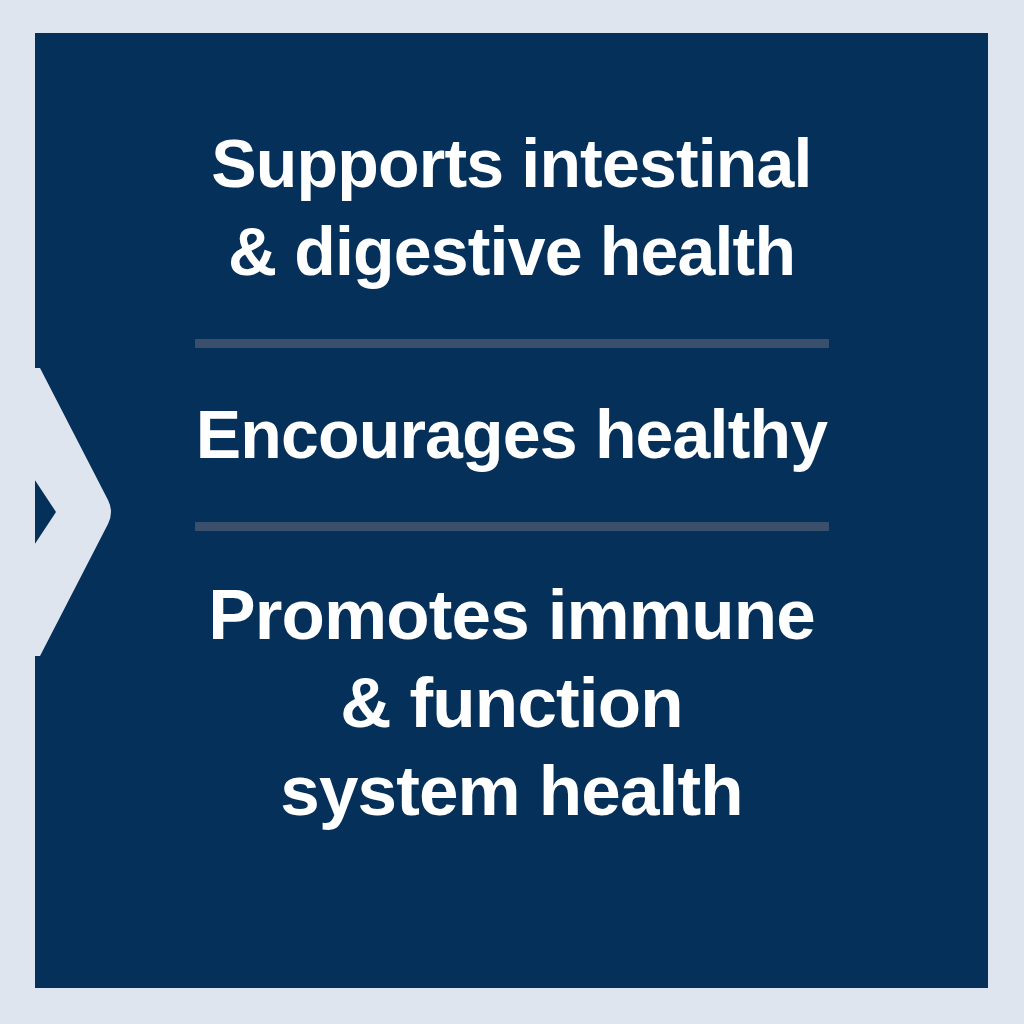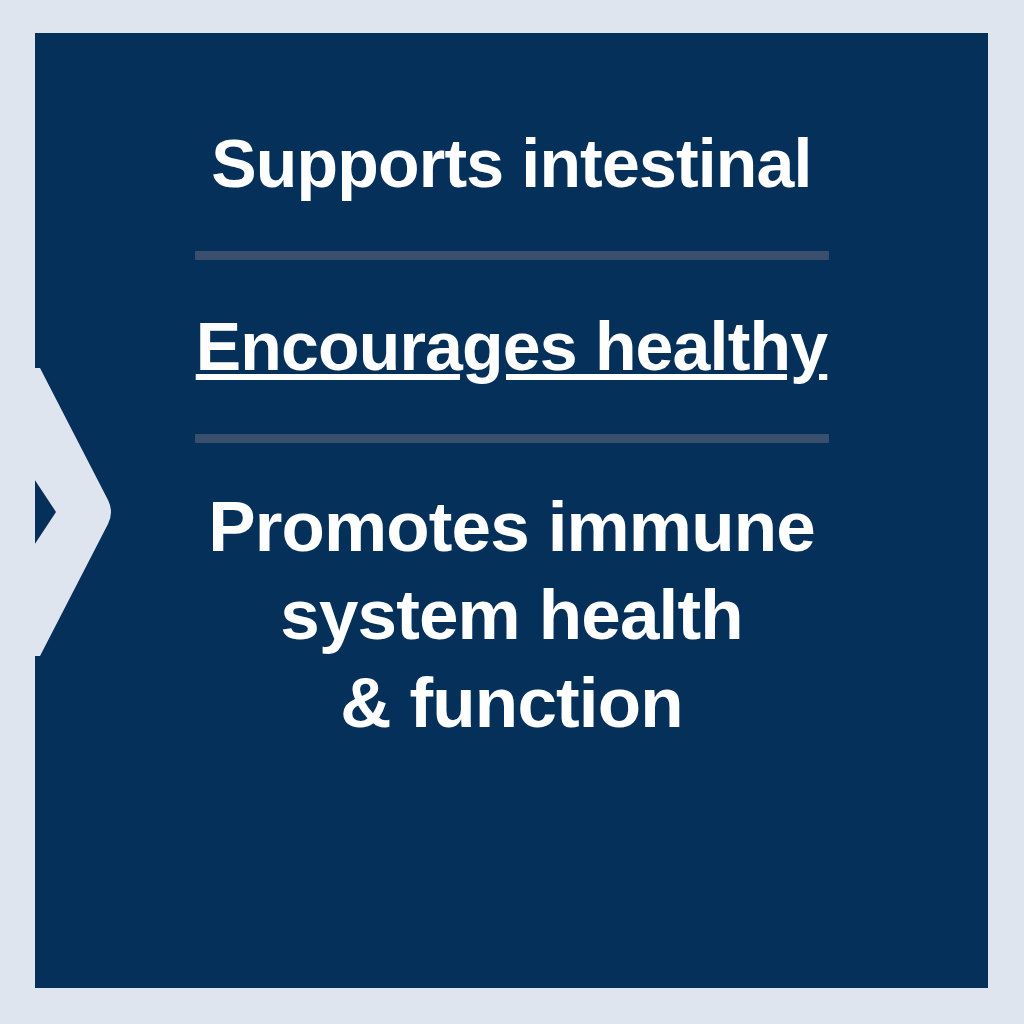--- a/index.html
+++ b/index.html
@@ -75,21 +75,20 @@
   
   .benefit-1 {
     margin-top: 86px;
     font-size: 68px;
     line-height: 88px;
   }
   .benefit-2 {
     margin-top: 42px;
     font-size: 68px;
     line-height: 88px;
-    text-decoration: underline;
   }
   .benefit-3 {
     margin-top: 40px;
     font-size: 71px;
     line-height: 88px;
   }
 
   
   .divider {
     width: 634px;
@@ -118,30 +117,31 @@
              L -10 612
              L 56 512
              L -10 412
              Z" fill="#dfe5ef"></path>
   </svg>
 
   <div class="benefits">
 
     <div class="benefit benefit-1">
       <span class="line">Supports intestinal</span>
+      <span class="line">&amp; digestive health</span>
     </div>
 
     <div class="divider divider-1"></div>
 
     <div class="benefit benefit-2">
       <span class="line">Encourages healthy</span>
     </div>
 
     <div class="divider divider-2"></div>
 
     <div class="benefit benefit-3">
       <span class="line">Promotes immune</span>
+      <span class="line">&amp; function</span>
       <span class="line">system health</span>
-      <span class="line">&amp; function</span>
     </div>
 
   </div>
 </div>
 
 </body></html>

